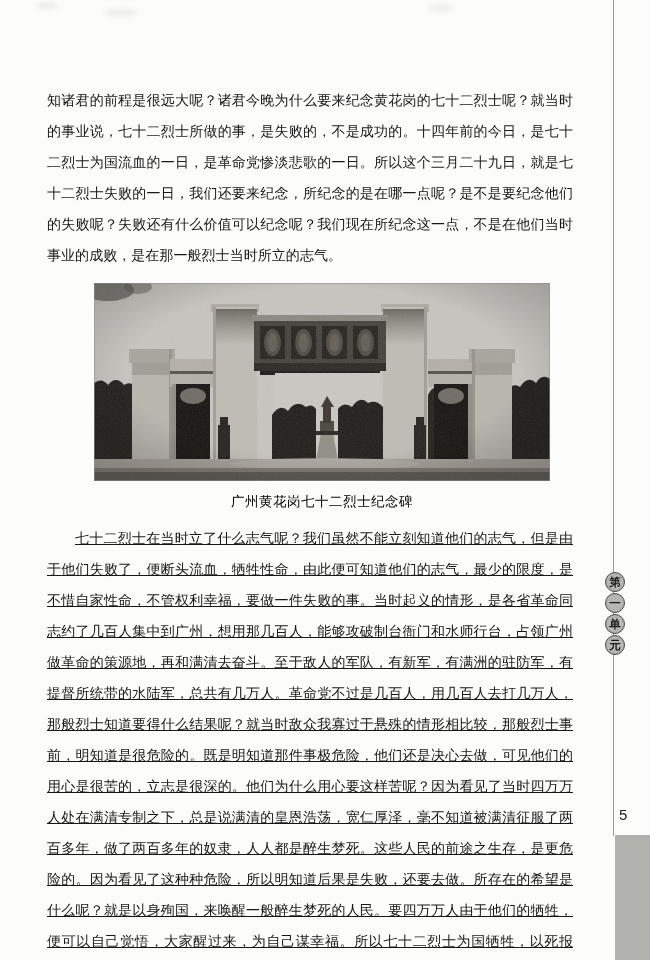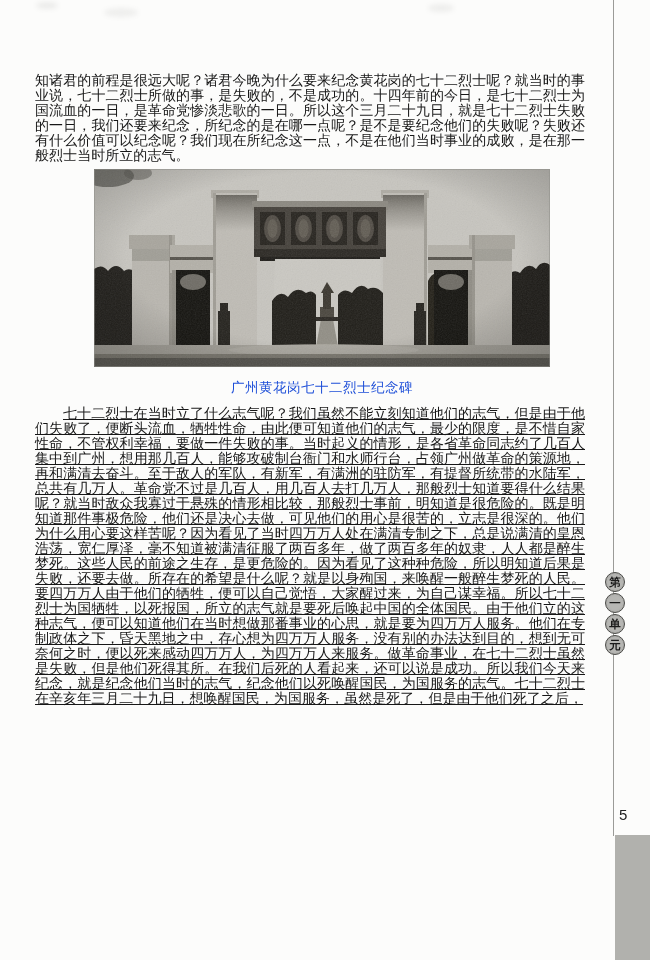--- a/index.html
+++ b/index.html
@@ -9,33 +9,33 @@
     font-family:"Liberation Serif","DejaVu Serif",serif;
     position:relative;overflow:hidden;
   }
   .page{position:absolute;inset:0;}
   
   .content{
     position:absolute;left:35px;top:73px;width:550px;
     color:#171717;
   }
   .body-text{
-    margin:0;
-    font-size:14px;line-height:15px;
+    margin:12px;
+    font-size:14px;line-height:31px;
     text-align:justify;
     letter-spacing:0.05px;
   }
   .body-text.indent{text-indent:2em;text-decoration:underline;}
   
   .photo-figure{margin:6px 0 9px 0;width:550px;}
   .photo{width:456px;height:198px;margin-left:59px;}
   .photo svg{display:block;}
   .caption{
     text-align:center;
-    font-size:13.5px;color:#1d4ed8;
+    font-size:13.5px;color:#000000;
     margin-top:12px;
     width:472px;margin-left:51px;
     letter-spacing:0.5px;
   }
   
   .margin-rule{
     position:absolute;left:613px;top:0;width:1px;height:836px;
     background:#9b9b98;
   }
   .unit-tab{

